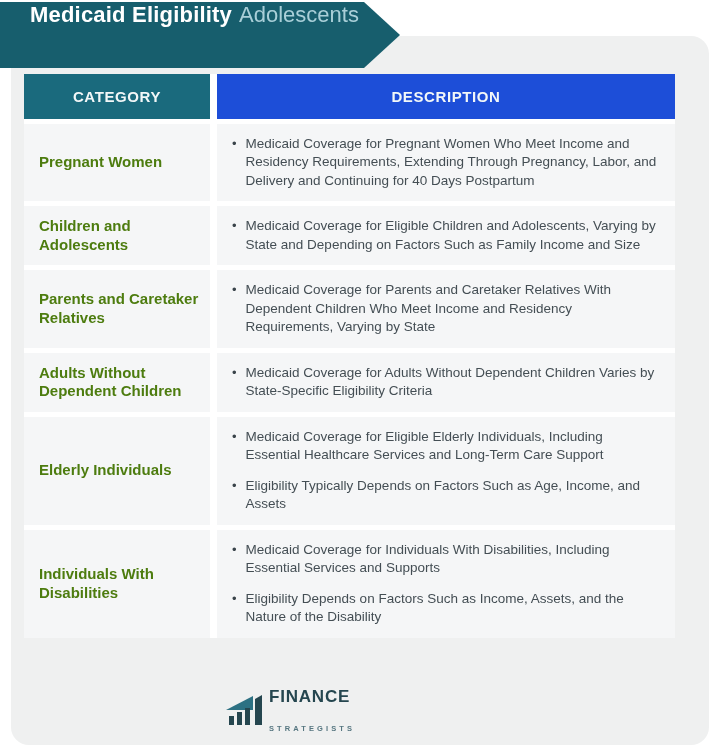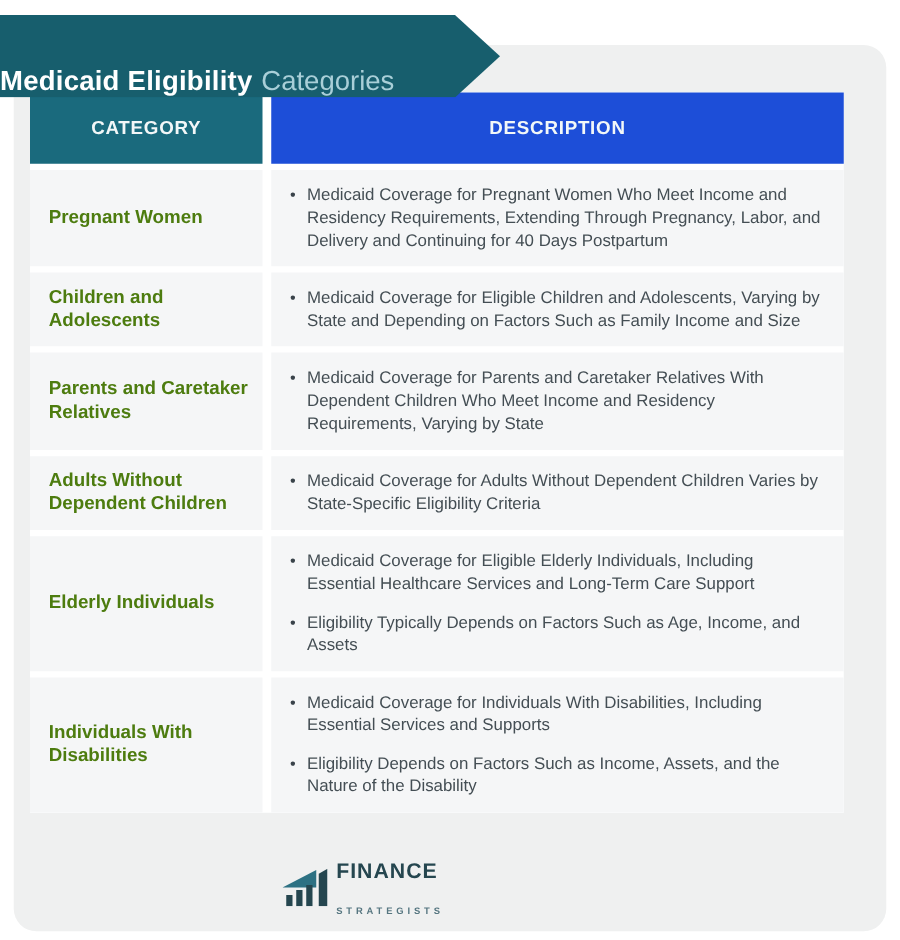--- a/index.html
+++ b/index.html
@@ -12,26 +12,27 @@
   }
   .card {
     position: absolute;
     left: 11px; top: 36px;
     width: 698px; height: 709px;
     background: #eff0f0;
     border-radius: 18px;
   }
   .banner {
     position: absolute;
-    left: 0; top: 12px;
+    left: 0; top: 2px;
     width: 400px; height: 66px;
     background: #175e6d;
     clip-path: polygon(0 0, calc(100% - 36px) 0, 100% 50%, calc(100% - 36px) 100%, 0 100%);
     display: flex;
-    align-items: flex-end;
+    align-items: flex-start;
+    padding-left: 30px;
     z-index: 5;
   }
   .banner .t-bold { color: #ffffff; font-weight: 700; font-size: 22px; letter-spacing: 0.2px; }
   .banner .t-light { color: #a9cfd8; font-weight: 400; font-size: 22px; margin-left: 7px; }
 
   .table-wrap {
     position: absolute;
     left: 24px; top: 74px;
     width: 651px;
     background: #ffffff;
@@ -39,21 +40,21 @@
     flex-direction: column;
     gap: 5px;
   }
   .t-row {
     display: grid;
     grid-template-columns: 186px 1fr;
     column-gap: 7px;
     background: #ffffff;
   }
   .head-cell {
-    height: 57px;
+    height: 45px;
     display: flex;
     align-items: center;
     justify-content: center;
     color: #f2f7f8;
     font-weight: 700;
     font-size: 15px;
     letter-spacing: 0.6px;
   }
   .head-cat  { background: #1a6a7d; }
   .head-desc { background: #1d4ed8; }
@@ -117,21 +118,21 @@
     margin-top: 20px;
   }
 </style>
 </head>
 <body>
 
 <div class="card"></div>
 
 <div class="banner">
   <span class="t-bold">Medicaid Eligibility</span>
-  <span class="t-light">Categories</span>
+  <span class="t-light">Adolescents</span>
 </div>
 
 <div class="table-wrap">
   <div class="t-row">
     <div class="head-cell head-cat">CATEGORY</div>
     <div class="head-cell head-desc">DESCRIPTION</div>
   </div>
 
   <div class="t-row">
     <div class="cat-cell">

